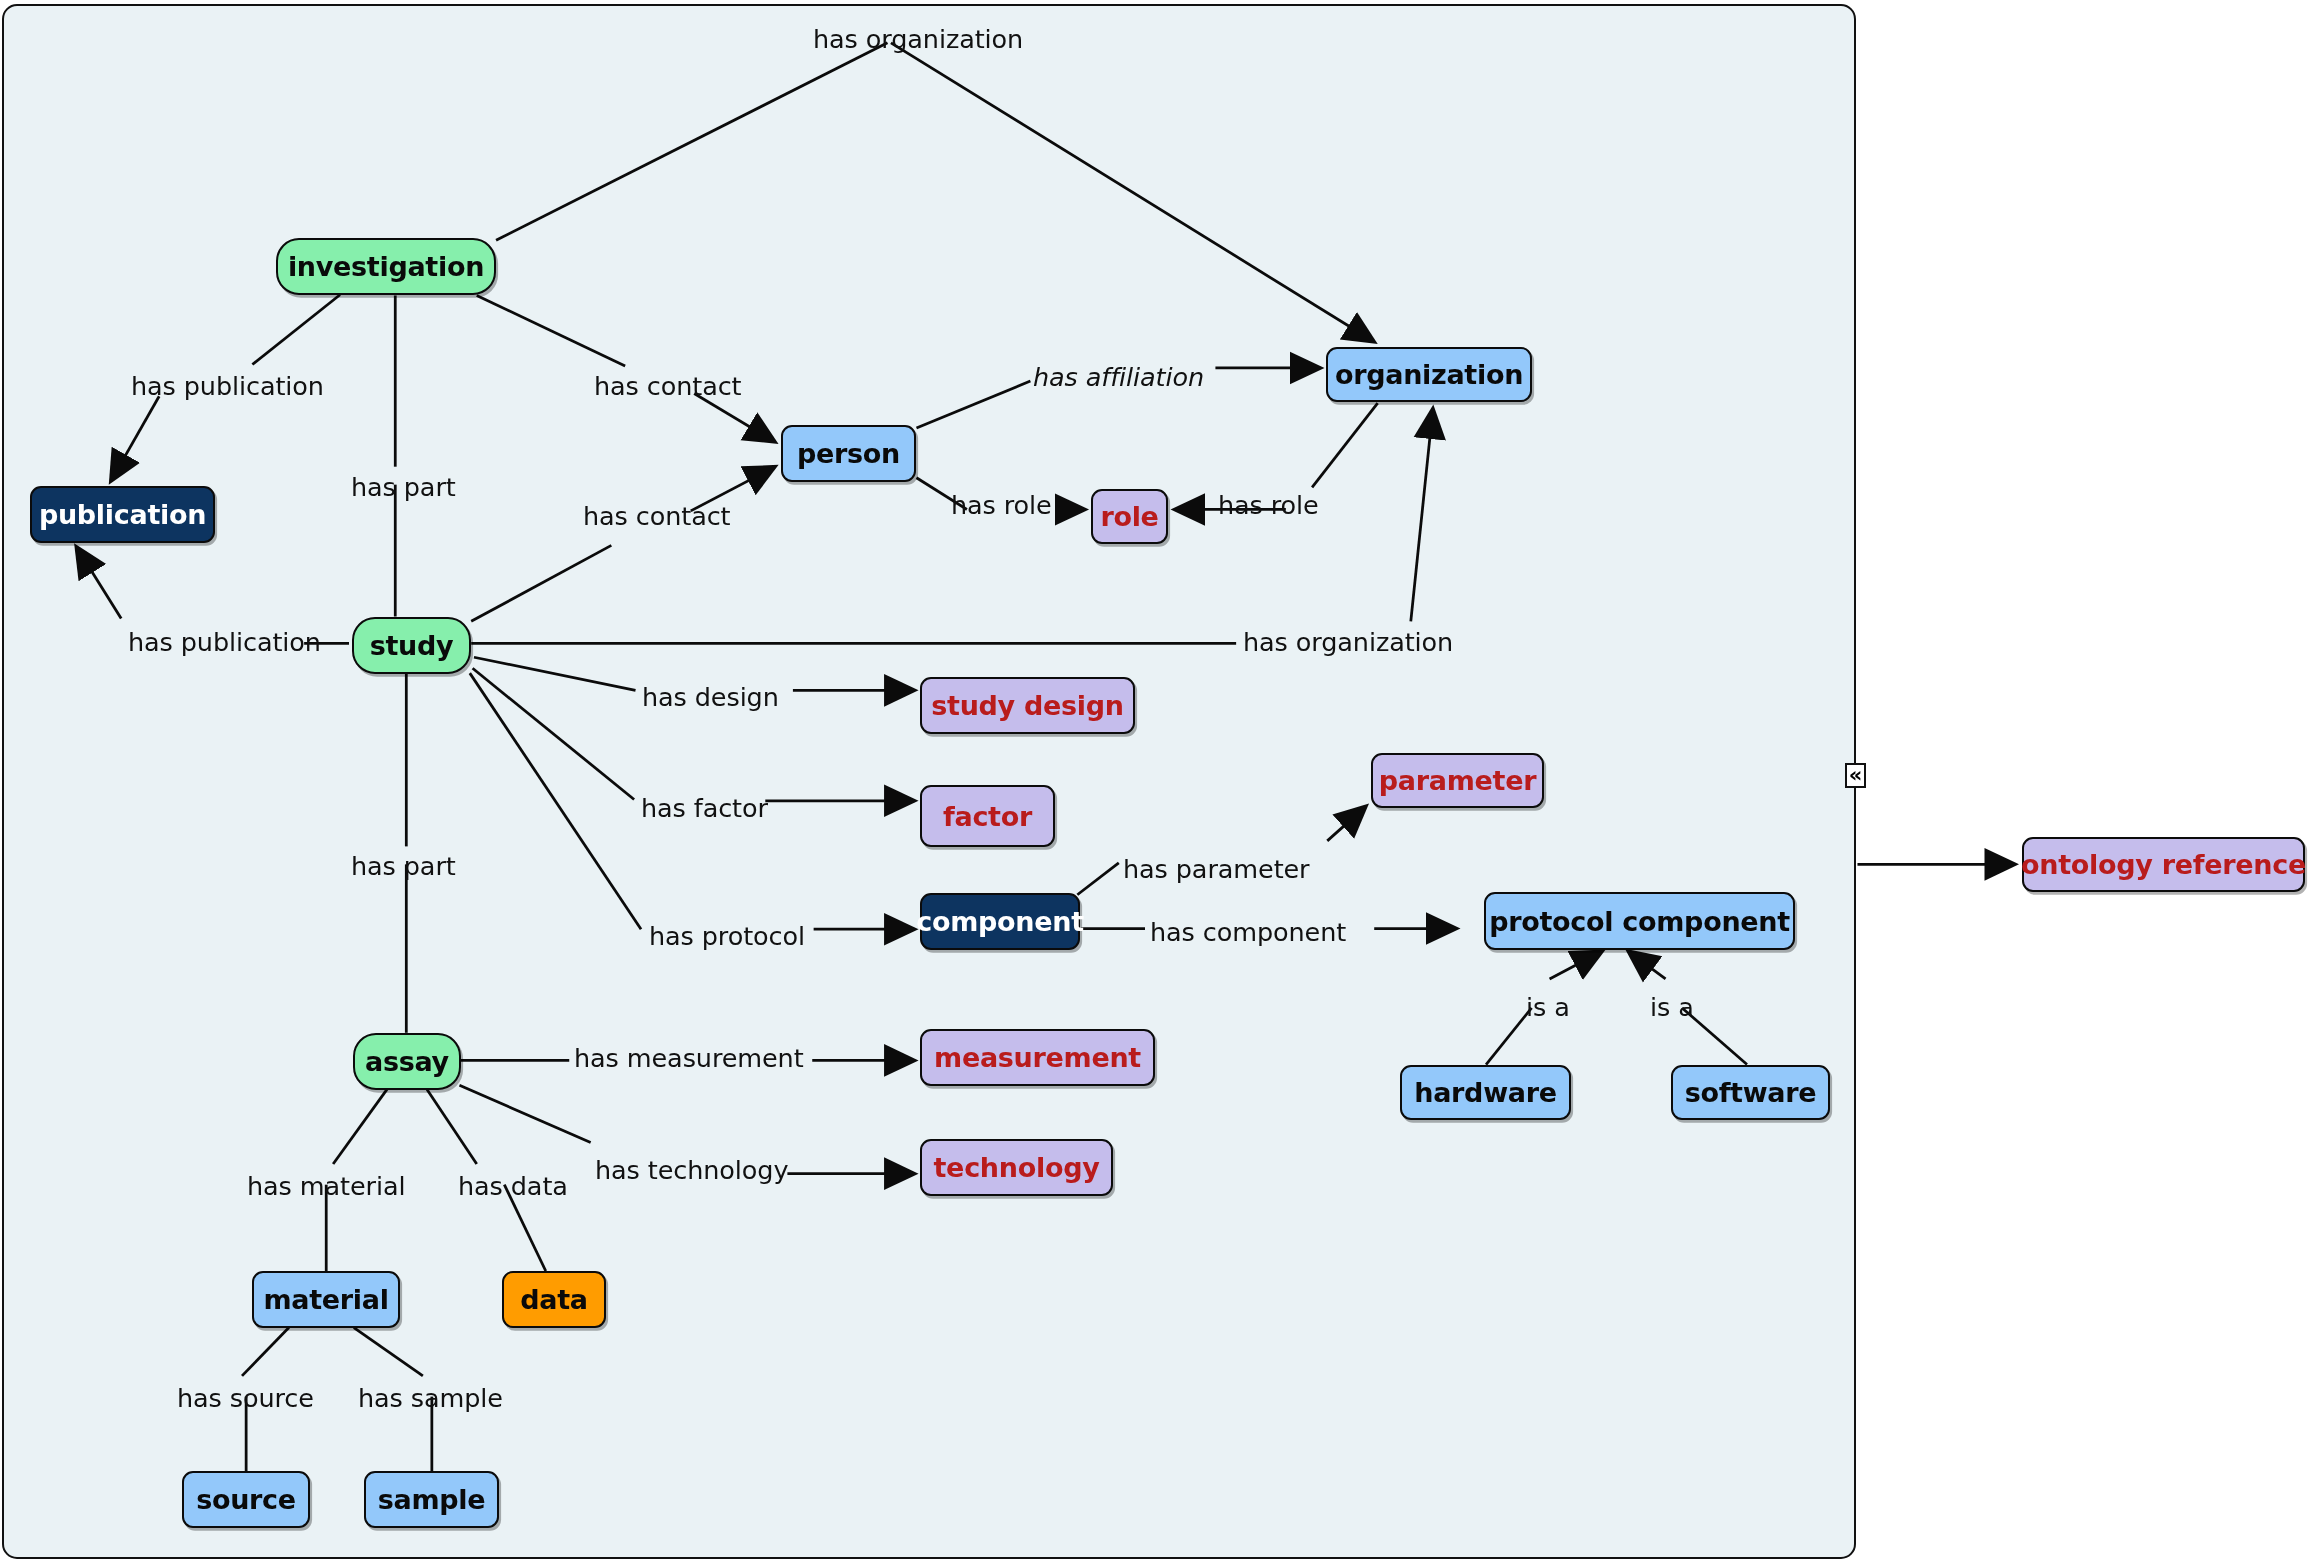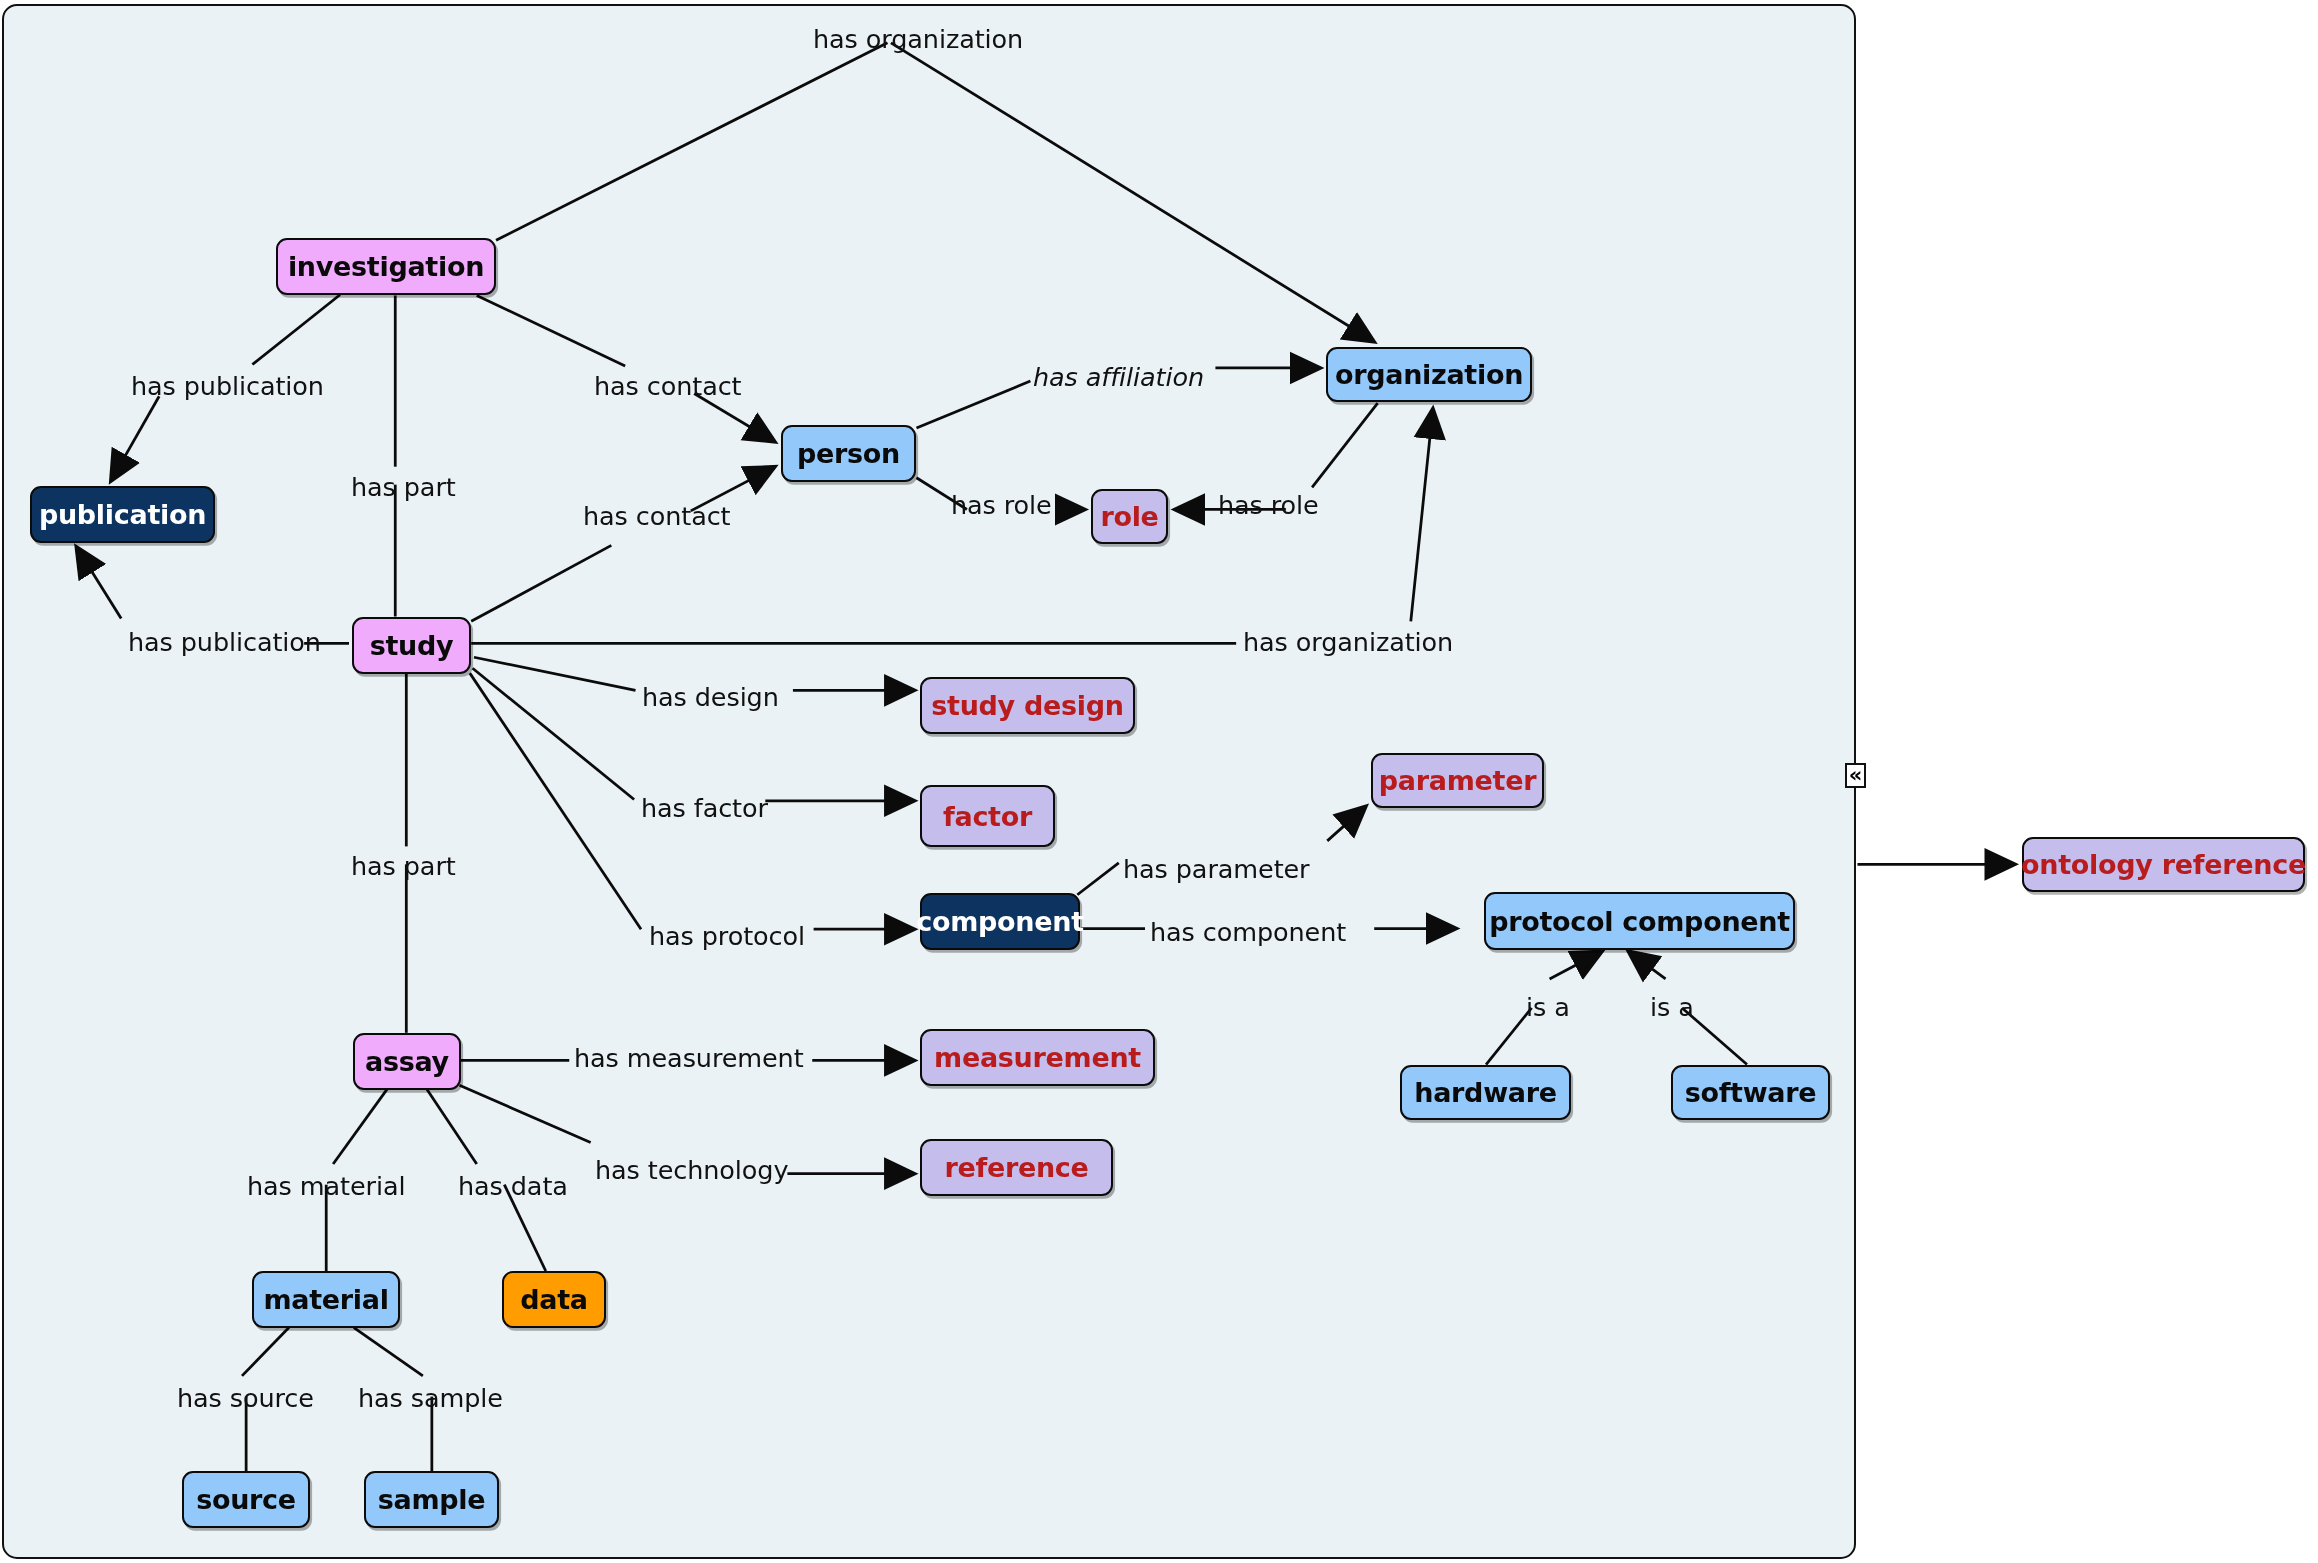--- a/index.html
+++ b/index.html
@@ -38,21 +38,21 @@
     border:2.8px solid #0b0b0b;
     border-radius:11px;
     display:flex;align-items:center;justify-content:center;
     font-weight:bold;
     font-size:27px;
     letter-spacing:-0.3px;
     white-space:nowrap;
     text-align:center;
     box-shadow:2.1px 2.8px 0 rgba(0,0,0,0.30);
   }
-  .n-red{background:#f0abfc;color:#0a0a0a;}
+  .n-red{background:#86efac;color:#0a0a0a;border-radius:23px;}
   .n-navy{background:#0d3460;color:#ffffff;}
   .n-blue{background:#93c8fa;color:#0a0a0a;}
   .n-purple{background:#c5bdec;color:#b91c1c;}
   .n-orange{background:#ff9c00;color:#0a0a0a;}
 
   .edge-label{
     position:absolute;
     font-size:25.5px;
     color:#111111;
     white-space:nowrap;
@@ -163,21 +163,21 @@
   <div class="node n-red" style="left:352px;top:617px;width:119px;height:57px;">study</div>
   <div class="node n-purple" style="left:920px;top:677px;width:215px;height:57px;">study design</div>
   <div class="node n-purple" style="left:920px;top:785px;width:135px;height:62px;">factor</div>
   <div class="node n-purple" style="left:1371px;top:753px;width:173px;height:55px;">parameter</div>
   <div class="node n-navy" style="left:920px;top:893px;width:160px;height:57px;">component</div>
   <div class="node n-blue" style="left:1462px;top:892px;width:311px;height:58px;margin-left:22px;">protocol component</div>
   <div class="node n-blue" style="left:1400px;top:1065px;width:171px;height:55px;">hardware</div>
   <div class="node n-blue" style="left:1671px;top:1065px;width:159px;height:55px;">software</div>
   <div class="node n-red" style="left:353px;top:1033px;width:108px;height:57px;">assay</div>
   <div class="node n-purple" style="left:920px;top:1029px;width:235px;height:57px;">measurement</div>
-  <div class="node n-purple" style="left:920px;top:1139px;width:193px;height:57px;">reference</div>
+  <div class="node n-purple" style="left:920px;top:1139px;width:193px;height:57px;">technology</div>
   <div class="node n-blue" style="left:252px;top:1271px;width:148px;height:57px;">material</div>
   <div class="node n-orange" style="left:502px;top:1271px;width:104px;height:57px;">data</div>
   <div class="node n-blue" style="left:182px;top:1471px;width:128px;height:57px;">source</div>
   <div class="node n-blue" style="left:364px;top:1471px;width:135px;height:57px;">sample</div>
   <div class="node n-purple" style="left:2022px;top:837px;width:283px;height:55px;">ontology reference</div>
 
   <div class="edge-label" style="left:813px;top:24px;">has organization</div>
   <div class="edge-label" style="left:131px;top:371px;">has publication</div>
   <div class="edge-label" style="left:351px;top:472px;">has part</div>
   <div class="edge-label" style="left:594px;top:371px;">has contact</div>

